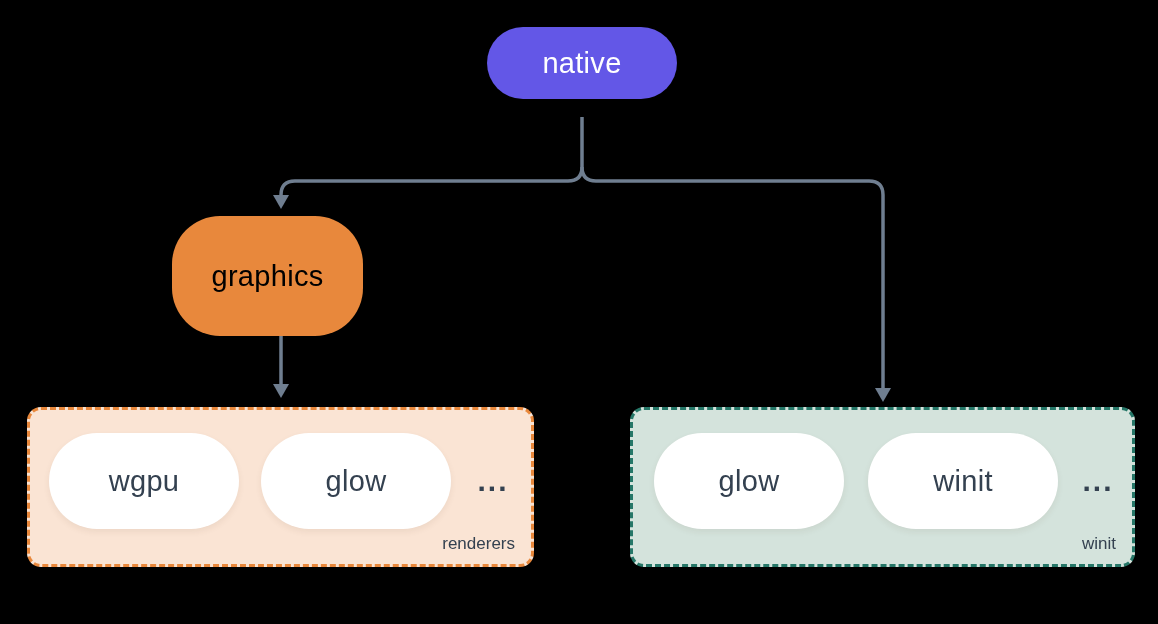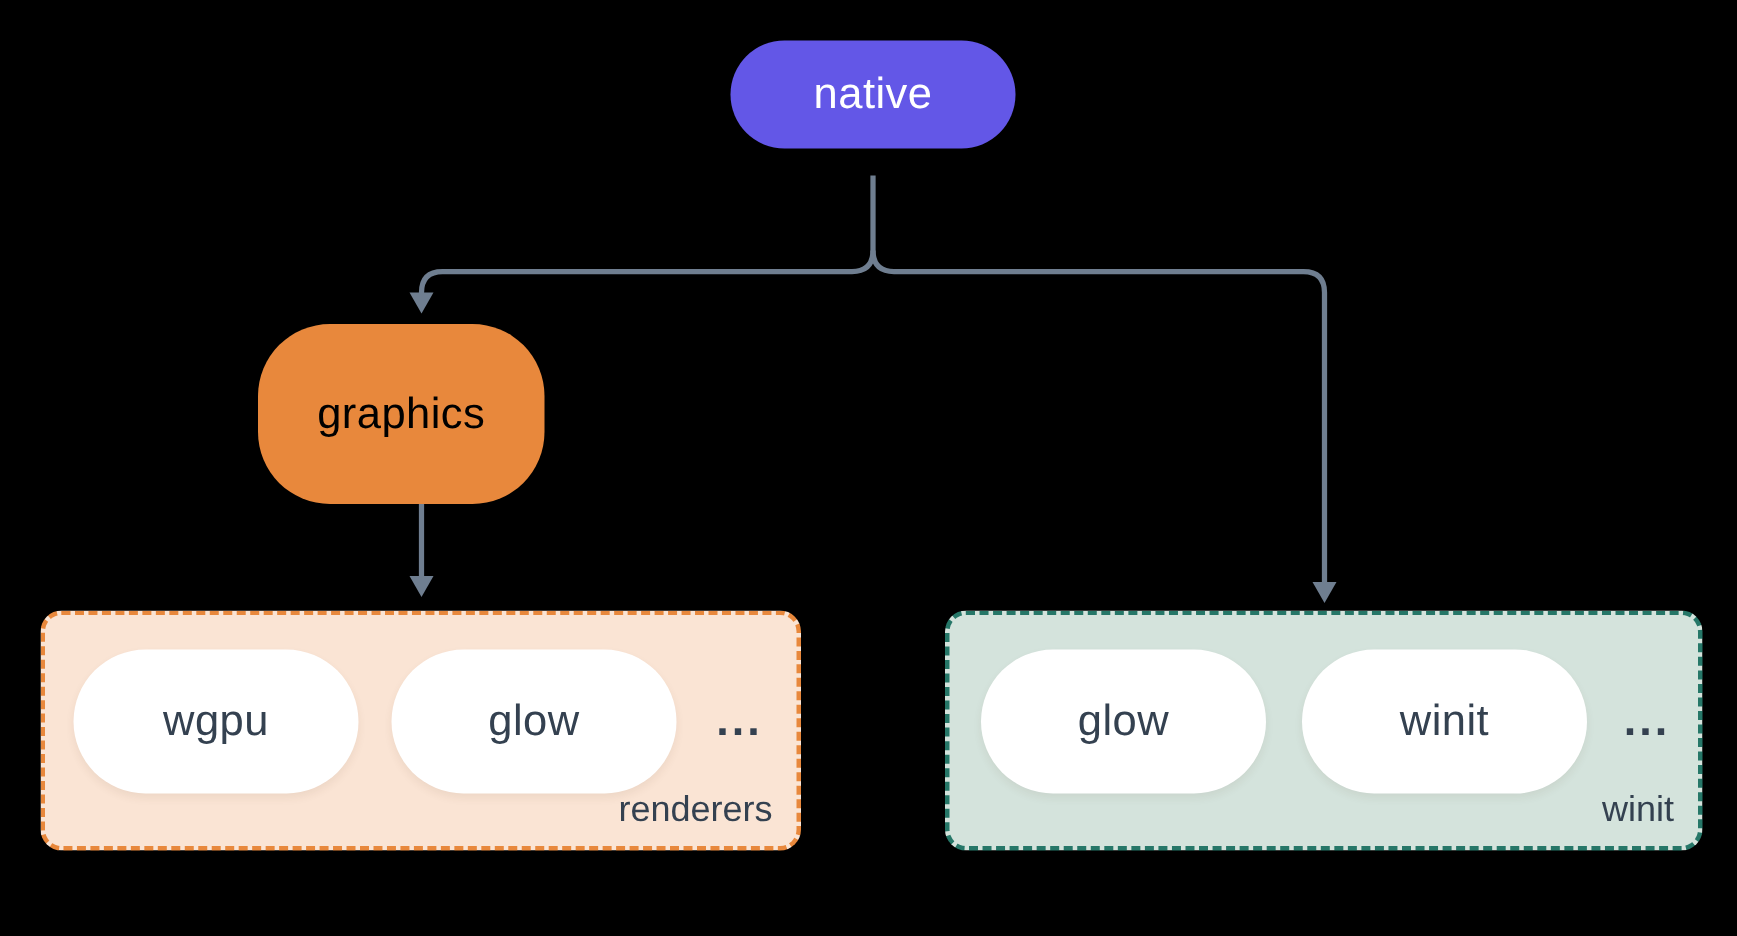--- a/index.html
+++ b/index.html
@@ -91,21 +91,21 @@
     font-weight: bold;
     letter-spacing: 2px;
     color: #344150;
   }
   .group-renderers .ellipsis { left: 433px; }
   .group-shells .ellipsis { left: 435px; }
   .group-label {
     position: absolute;
     right: 16px;
     bottom: 10px;
-    font-size: 24px;
+    font-size: 17px;
     color: #344150;
   }
 </style>
 </head>
 <body>
 
 <div class="canvas">
 
   <svg class="connectors" viewBox="0 0 1158 624" xmlns="http://www.w3.org/2000/svg">
 

